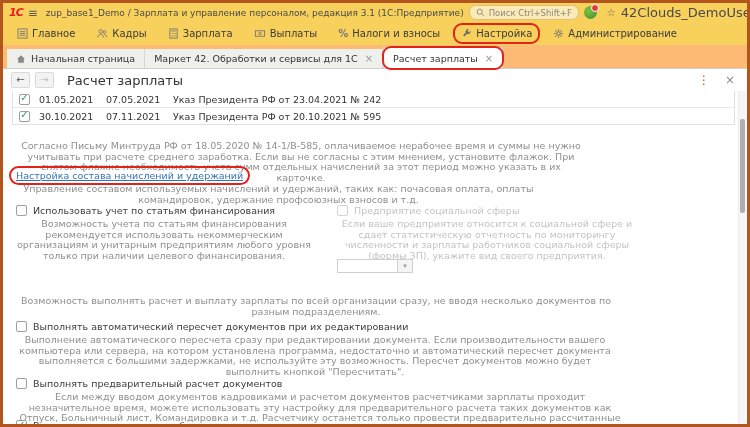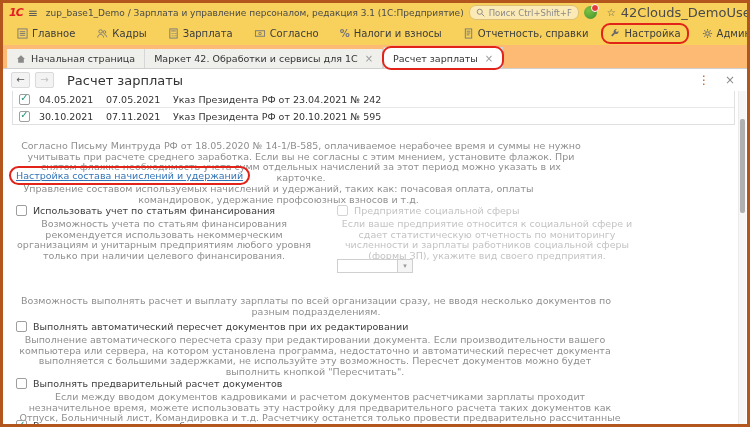--- a/index.html
+++ b/index.html
@@ -115,32 +115,25 @@
           <path d="M3.5 3.2h5" stroke="#777" stroke-width="1"></path>
           <path d="M4 6h1M6 6h1M8 6h1M4 8.5h1M6 8.5h1M8 8.5h1" stroke="#777" stroke-width="1"></path>
         </svg>
       <span>Зарплата</span>
     </div>
     <div class="mi">
       <svg width="12" height="11" viewBox="0 0 12 12">
           <rect x="1" y="3" width="10" height="6" fill="none" stroke="#777" stroke-width="1"></rect>
           <circle cx="6" cy="6" r="1.4" fill="none" stroke="#777" stroke-width="1"></circle>
         </svg>
-      <span>Согласно</span>
+      <span>Выплаты</span>
     </div>
     <div class="mi">
       <span class="pct">%</span>
       <span>Налоги и взносы</span>
-    </div>
-    <div class="mi">
-      <svg width="11" height="11" viewBox="0 0 12 12">
-          <rect x="2.5" y="1" width="7" height="10" fill="none" stroke="#777" stroke-width="1"></rect>
-          <path d="M4 3.5h4M4 5.5h4M4 7.5h3" stroke="#777" stroke-width="1"></path>
-        </svg>
-      <span>Отчетность, справки</span>
     </div>
     <div class="mi">
       <svg width="11" height="11" viewBox="0 0 12 12">
           <path d="M10.2 3a2.7 2.7 0 0 1-3.6 3.4L3.7 9.3 2.3 7.9l2.9-2.9A2.7 2.7 0 0 1 8.6 1.4L7 3l1.6 1.6L10.2 3z" fill="#6b6b6b"></path>
         </svg>
       <span>Настройка</span>
       <div class="ann ann-menu"></div>
     </div>
     <div class="mi">
       <svg width="11" height="11" viewBox="0 0 12 12">
@@ -181,21 +174,21 @@
 
   <div class="content">
 
     <div class="tbl">
       <div class="trow">
         <span class="tc-cb">
             <span class="cb checked">
               <i>✓</i>
             </span>
           </span>
-        <span class="tc-d">04.05.2021</span>
+        <span class="tc-d">01.05.2021</span>
         <span class="tc-d">07.05.2021</span>
         <span class="tc-b">Указ Президента РФ от 23.04.2021 № 242</span>
       </div>
       <div class="trow">
         <span class="tc-cb">
             <span class="cb checked">
               <i>✓</i>
             </span>
           </span>
         <span class="tc-d">30.10.2021</span>

